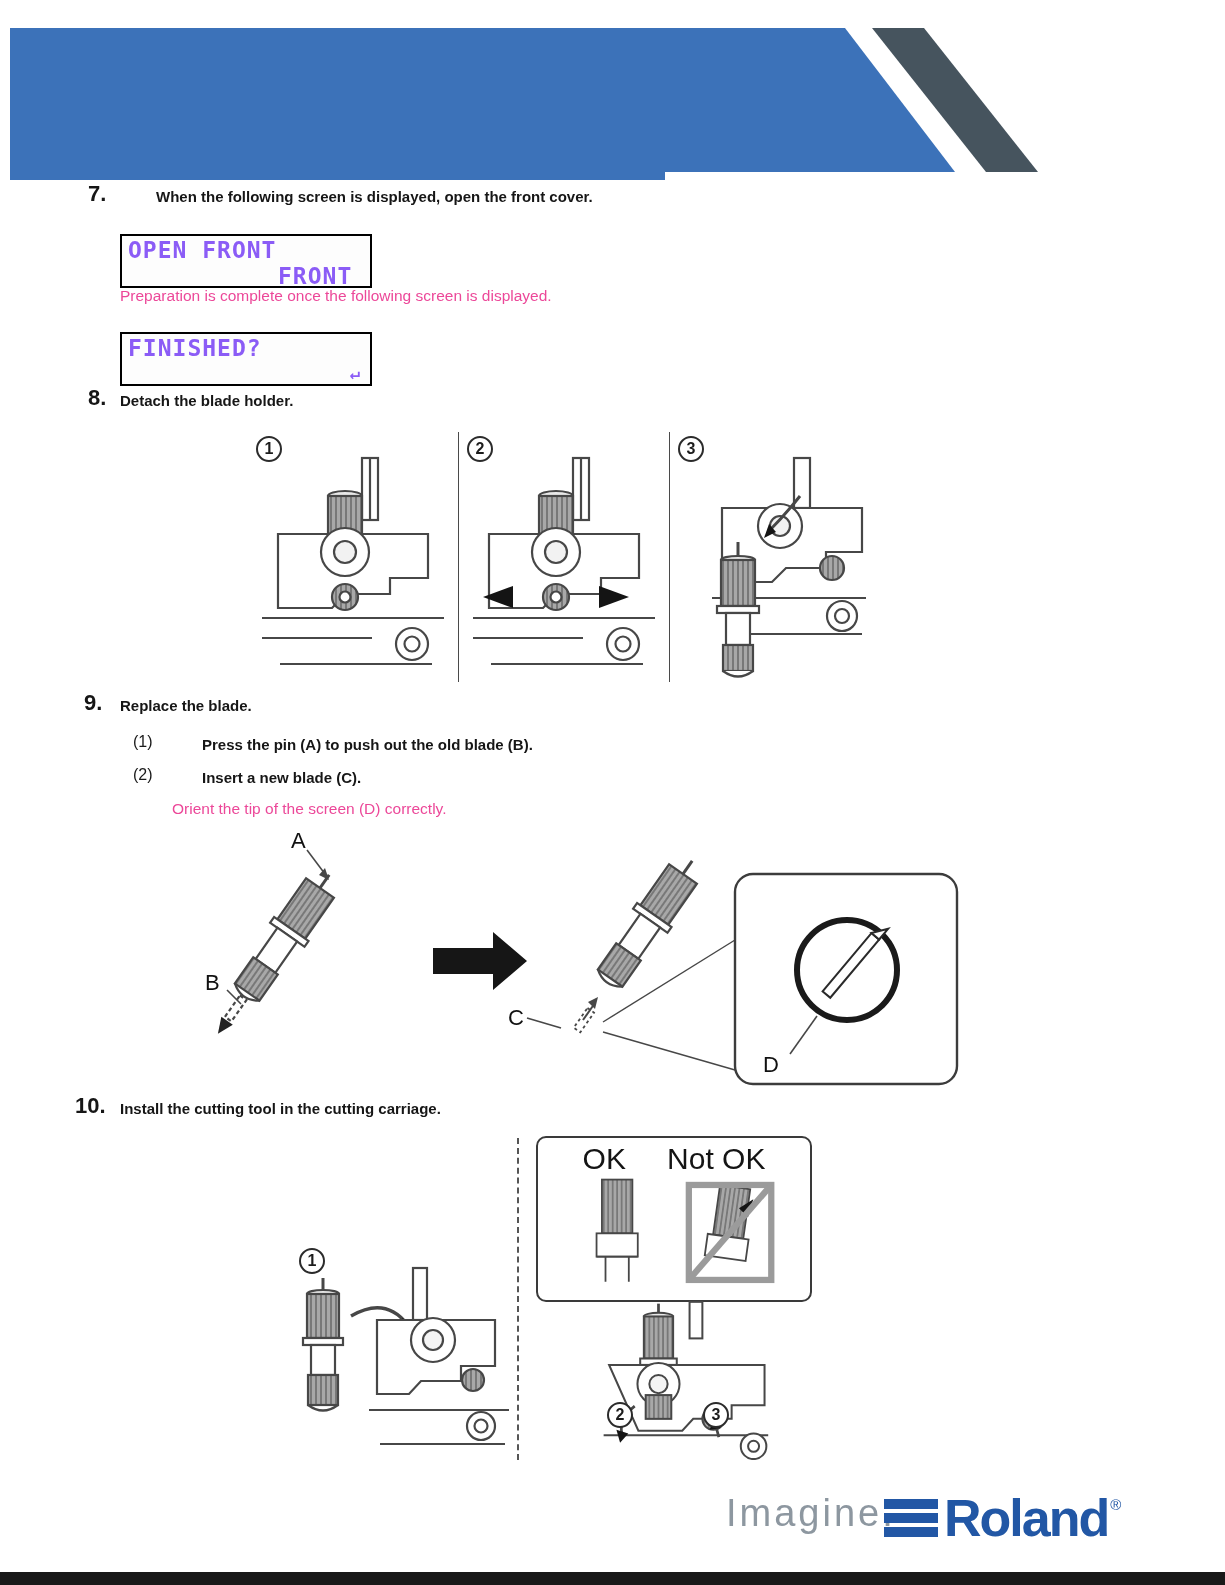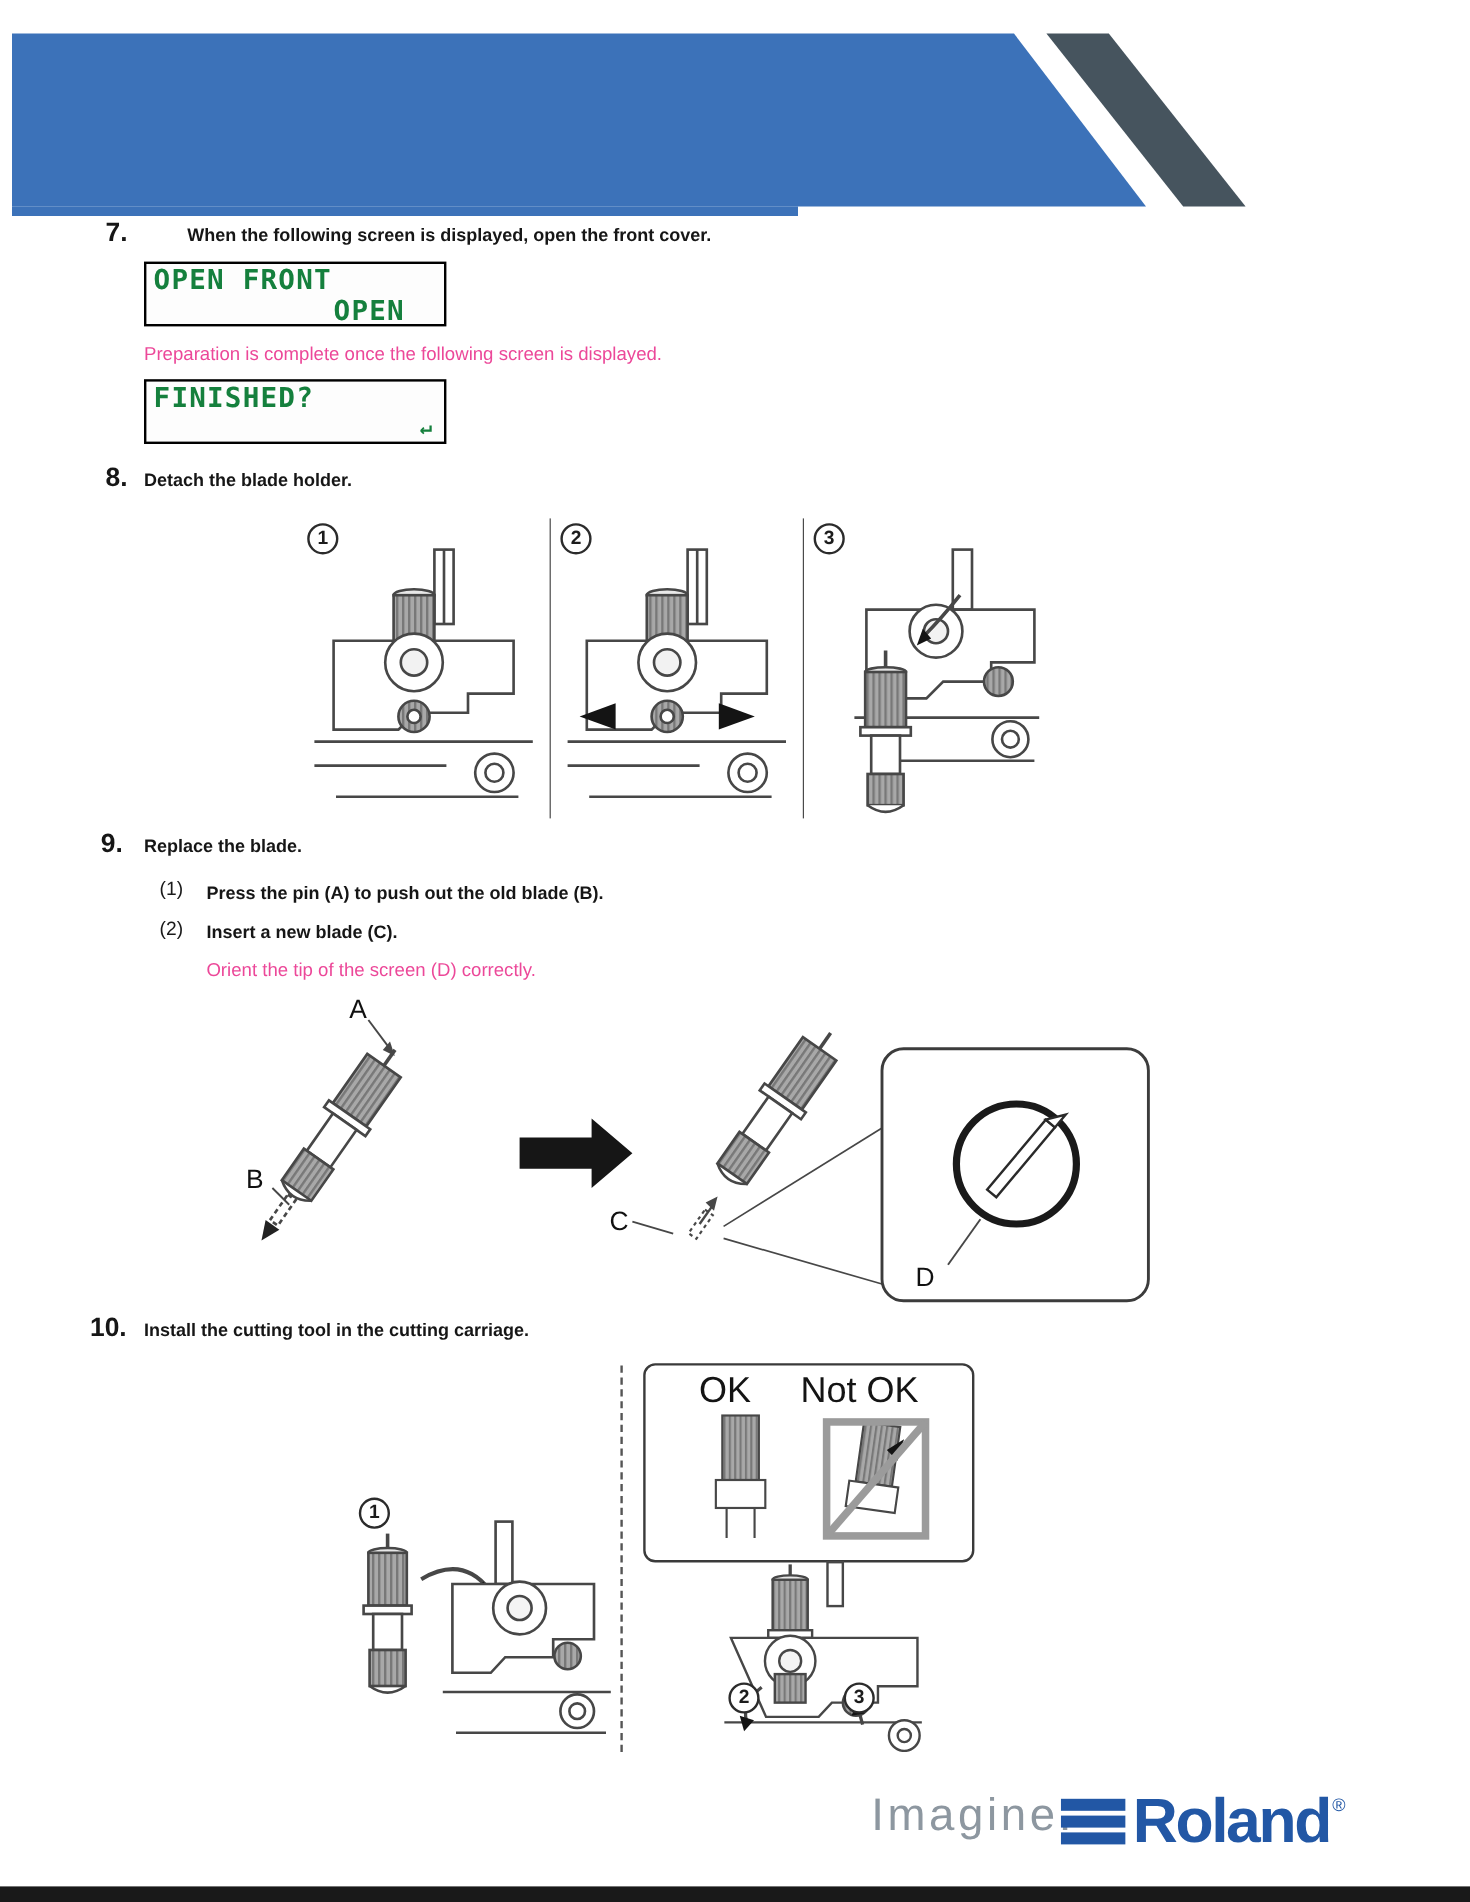--- a/index.html
+++ b/index.html
@@ -3,24 +3,24 @@
 <meta charset="utf-8">
 <style>
   html,body{margin:0;padding:0;background:#fff;}
   .page{position:relative;width:1225px;height:1585px;background:#ffffff;overflow:hidden;
         font-family:"Liberation Sans",sans-serif;color:#111;}
   .abs{position:absolute;}
   .step-num{font-size:22px;font-weight:bold;color:#161616;}
   .step-title{font-size:15px;font-weight:bold;color:#161616;}
   .body-text{font-size:15.5px;color:#ec4899;}
   .sub-num{font-size:16px;color:#1a1a1a;}
-  .sub-text{font-size:15px;font-weight:bold;color:#161616;}
+  .sub-text{font-size:15px;font-weight:bold;color:#161616;margin-left:30px;}
   .lcd-box{position:absolute;width:252px;height:54px;border:2px solid #000;background:#fdfdfd;
-           font-family:"DejaVu Sans Mono",monospace;font-weight:bold;font-size:23px;color:#15803d;
-           letter-spacing:1px;padding:1px 6px;box-sizing:border-box;}
+           font-family:"DejaVu Sans Mono",monospace;font-weight:bold;font-size:23px;color:#8b5cf6;
+           letter-spacing:1px;padding:1px 6px;box-sizing:border-box;margin-top:16px;}
   .lcd-line2{padding-left:150px;}
   .lcd-return{position:absolute;right:10px;bottom:1px;font-size:17px;letter-spacing:0;}
   .panels{position:absolute;left:248px;top:432px;display:flex;}
   .panel{position:relative;width:210px;height:250px;}
   .panel + .panel{border-left:1.5px solid #4a4a4a;}
   .panel svg{position:absolute;left:2px;top:22px;}
   .cnum{position:absolute;width:26px;height:26px;border:2px solid #2b2b2b;border-radius:50%;
         display:flex;align-items:center;justify-content:center;font-size:16px;font-weight:bold;
         color:#1c1c1c;background:#fff;box-sizing:border-box;}
   .bl-label{position:absolute;font-size:22px;color:#111;}
@@ -47,21 +47,21 @@
     <polygon points="10,28 845,28 955,172 10,172" fill="#3c72b9"></polygon>
     <rect x="10" y="172" width="655" height="8" fill="#3c72b9"></rect>
     <polygon points="872,28 924,28 1038,172 986,172" fill="#46545e"></polygon>
   </svg>
 
   <span class="abs step-num" style="left:88px;top:181px;">7.</span>
   <span class="abs step-title" style="left:120px;top:188px;margin-left:36px;">When the following screen is displayed, open the front cover.</span>
 
   <div class="lcd-box" style="left:120px;top:218px;">
     <div>OPEN FRONT</div>
-    <div class="lcd-line2">OPEN</div>
+    <div class="lcd-line2">FRONT</div>
   </div>
 
   <span class="abs body-text" style="left:120px;top:287px;">Preparation is complete once the following screen is displayed.</span>
 
   <div class="lcd-box" style="left:120px;top:316px;">
     <div>FINISHED?</div>
     <span class="lcd-return">↵</span>
   </div>
 
   <span class="abs step-num" style="left:88px;top:385px;">8.</span>

